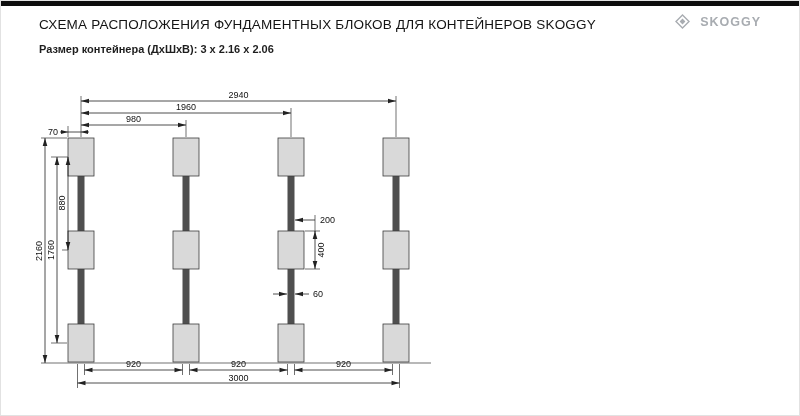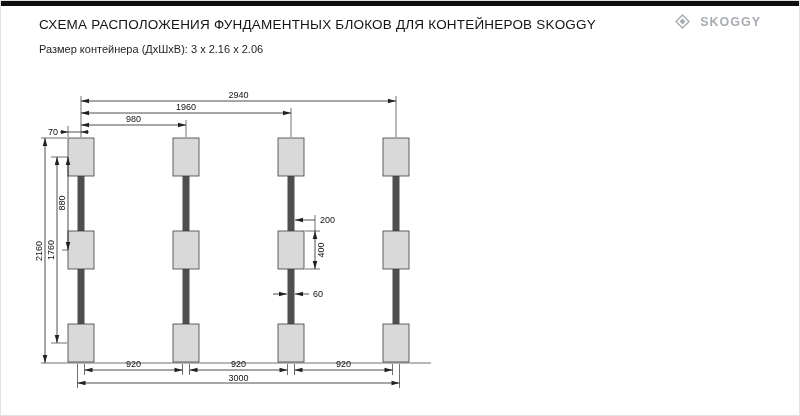--- a/index.html
+++ b/index.html
@@ -7,21 +7,21 @@
     width:800px;height:416px;position:relative;background:#ffffff;
     font-family:"Liberation Sans","DejaVu Sans",sans-serif;
     overflow:hidden;border:1px solid #e2e2e2;box-sizing:border-box;
   }
   .topbar{position:absolute;left:0;top:0;width:100%;height:5px;background:#0d0d0d;}
   .title{
     position:absolute;left:38px;top:16px;font-size:13.5px;font-weight:normal;
     color:#141414;letter-spacing:.2px;white-space:nowrap;
   }
   .subtitle{
-    position:absolute;left:38px;top:42px;font-size:11px;color:#1e1e1e;white-space:nowrap;
+    position:absolute;left:38px;top:42px;font-size:11px;color:#1e1e1e;white-space:nowrap;font-weight:bold;
   }
   .brand{
     position:absolute;right:38px;top:13px;display:flex;align-items:center;gap:10px;
     color:#a8acb1;font-weight:bold;font-size:12.5px;letter-spacing:1px;
   }
   .diagram-svg{position:absolute;left:0;top:0;}
   svg text{font-family:"Liberation Sans","DejaVu Sans",sans-serif;font-size:9px;fill:#111;}
 </style>
 </head>
 <body>

